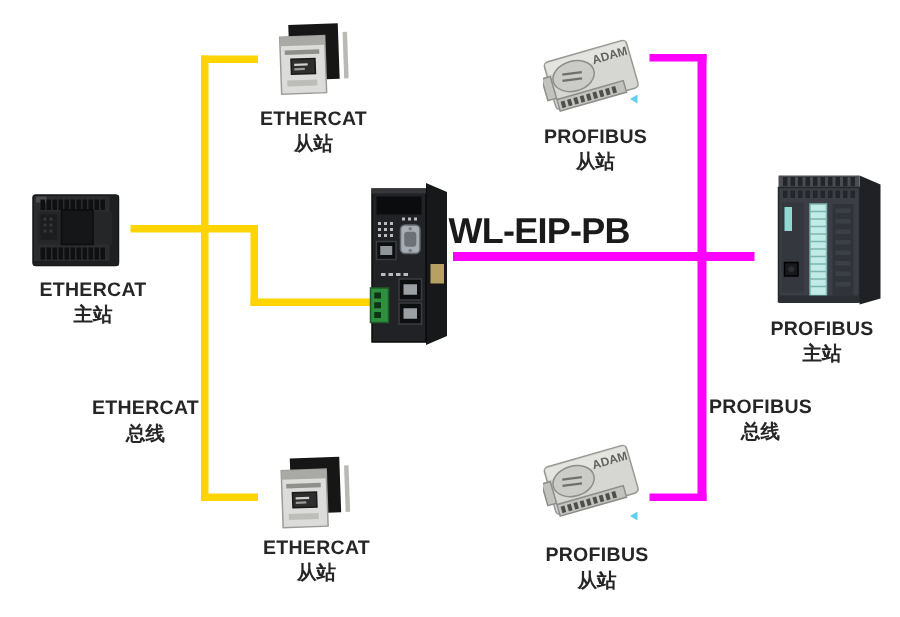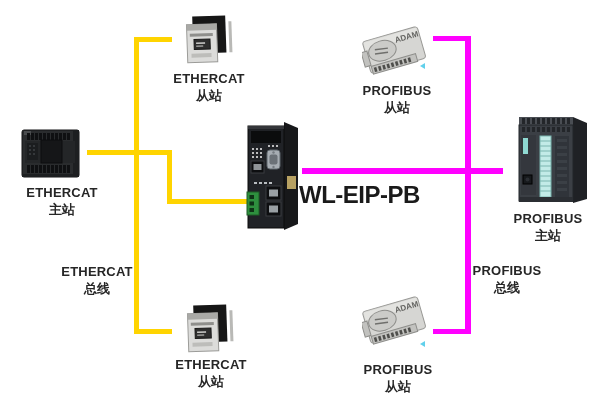--- a/index.html
+++ b/index.html
@@ -18,21 +18,21 @@
   .nodelabel{
     position:absolute;transform:translateX(-50%);
     text-align:center;color:var(--c-label_text,#262626);
     white-space:nowrap;
   }
   .nodelabel .en{font-size:13px;font-weight:700;letter-spacing:.2px;line-height:16px;}
   .nodelabel .zh{font-size:13px;font-weight:600;line-height:17px;}
   .title{
     position:absolute;left:299px;top:141px;
     font-size:24px;font-weight:600;letter-spacing:-0.5px;
-    color:var(--c-title_text,#1a1a1a);white-space:nowrap;margin-top:40px;
+    color:var(--c-title_text,#1a1a1a);white-space:nowrap;
   }
   .artifact{
     position:absolute;width:0;height:0;
     border-top:3px solid transparent;border-bottom:3px solid transparent;
     border-right:5px solid var(--c-artifact_cyan,#45c8e8);
     opacity:.85;
   }
 </style>
 </head>
 <body>

